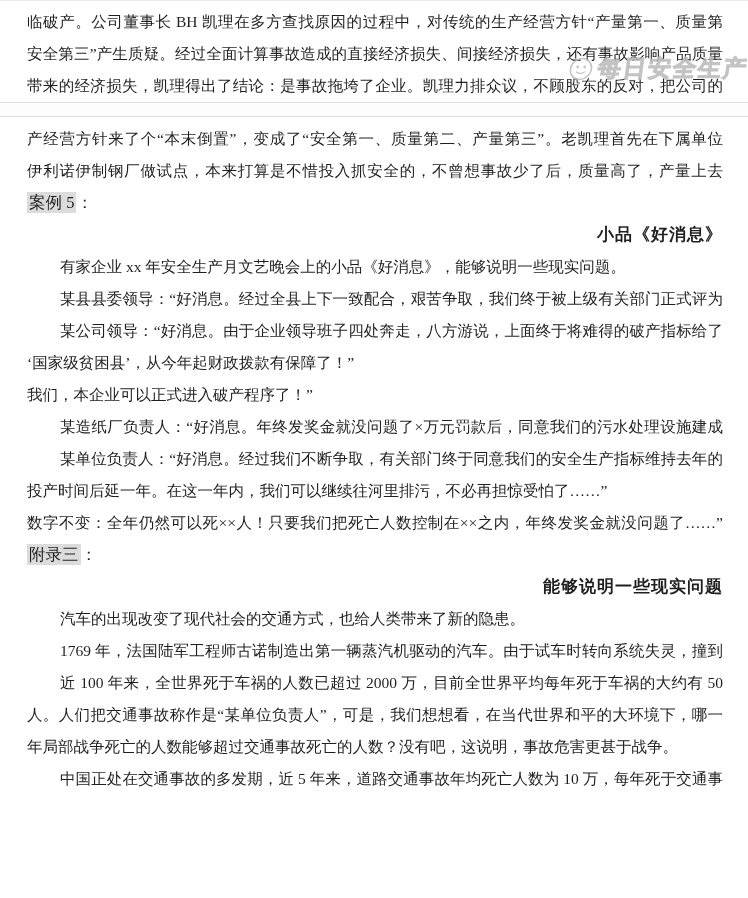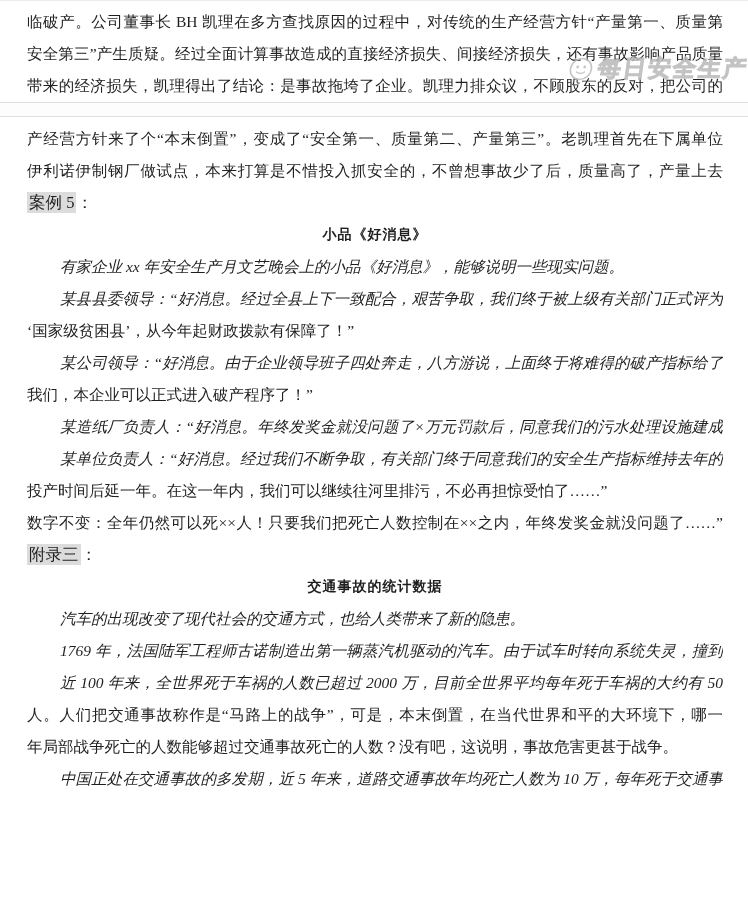--- a/index.html
+++ b/index.html
@@ -21,33 +21,33 @@
   .line {
     height: 32px;
     line-height: 32px;
     font-size: 15.5px;
     text-align: justify;
     text-align-last: left;
     overflow: hidden;
     white-space: nowrap;
   }
   .line.full { text-align-last: justify; white-space: normal; }
-  .line.indent { text-indent: 33px; font-style: italic; }
+  .line.indent { text-indent: 33px; }
   .label-line {
     height: 32px;
     line-height: 32px;
     font-size: 16.5px;
   }
   .label-line .hl { background: #dcdcdc; padding: 1px 2px; font-family: Liberation Serif, serif; }
   .doc-title {
     height: 32px;
     line-height: 32px;
-    text-align: center;
+    text-align: right;
     font-weight: 700;
-    font-size: 14px;
+    font-size: 17px;
     letter-spacing: 1px;
   }
   .page-break {
     height: 13px;
     border-top: 1px solid #e0e0e0;
     border-bottom: 1px solid #e0e0e0;
     background: #fdfdfd;
   }
   .watermark {
     position: absolute;
@@ -100,35 +100,35 @@
     <div class="line full">伊利诺伊制钢厂做试点，本来打算是不惜投入抓安全的，不曾想事故少了后，质量高了，产量上去了，</div>
 
     <div class="label-line">
       <span class="hl">案例 5</span><span>：</span>
     </div>
 
     <div class="doc-title">小品《好消息》</div>
 
     <div class="line indent">有家企业 xx 年安全生产月文艺晚会上的小品《好消息》，能够说明一些现实问题。</div>
     <div class="line indent full">某县县委领导：“好消息。经过全县上下一致配合，艰苦争取，我们终于被上级有关部门正式评为</div>
+    <div class="line indent full">某公司领导：“好消息。由于企业领导班子四处奔走，八方游说，上面终于将难得的破产指标给了</div>
     <div class="line">‘国家级贫困县’，从今年起财政拨款有保障了！”</div>
-    <div class="line indent full">某公司领导：“好消息。由于企业领导班子四处奔走，八方游说，上面终于将难得的破产指标给了</div>
     <div class="line">我们，本企业可以正式进入破产程序了！”</div>
     <div class="line indent full">某造纸厂负责人：“好消息。年终发奖金就没问题了×万元罚款后，同意我们的污水处理设施建成</div>
     <div class="line indent full">某单位负责人：“好消息。经过我们不断争取，有关部门终于同意我们的安全生产指标维持去年的</div>
     <div class="line">投产时间后延一年。在这一年内，我们可以继续往河里排污，不必再担惊受怕了……”</div>
     <div class="line full">数字不变：全年仍然可以死××人！只要我们把死亡人数控制在××之内，年终发奖金就没问题了……”</div>
 
     <div class="label-line">
       <span class="hl">附录三</span><span>：</span>
     </div>
 
-    <div class="doc-title">交通事故的统计数据</div>
+    <div class="doc-title">能够说明一些现实问题</div>
 
     <div class="line indent">汽车的出现改变了现代社会的交通方式，也给人类带来了新的隐患。</div>
     <div class="line indent full">1769 年，法国陆军工程师古诺制造出第一辆蒸汽机驱动的汽车。由于试车时转向系统失灵，撞到般</div>
     <div class="line indent full">近 100 年来，全世界死于车祸的人数已超过 2000 万，目前全世界平均每年死于车祸的大约有 50 万</div>
-    <div class="line full">人。人们把交通事故称作是“马路上的战争”，可是，本末倒置，在当代世界和平的大环境下，哪一</div>
+    <div class="line full">人。人们把交通事故称作是“某单位负责人”，可是，我们想想看，在当代世界和平的大环境下，哪一</div>
     <div class="line">年局部战争死亡的人数能够超过交通事故死亡的人数？没有吧，这说明，事故危害更甚于战争。</div>
     <div class="line indent full">中国正处在交通事故的多发期，近 5 年来，道路交通事故年均死亡人数为 10 万，每年死于交通事故</div>
   </div>
 
 </div>
 
 </body></html>

